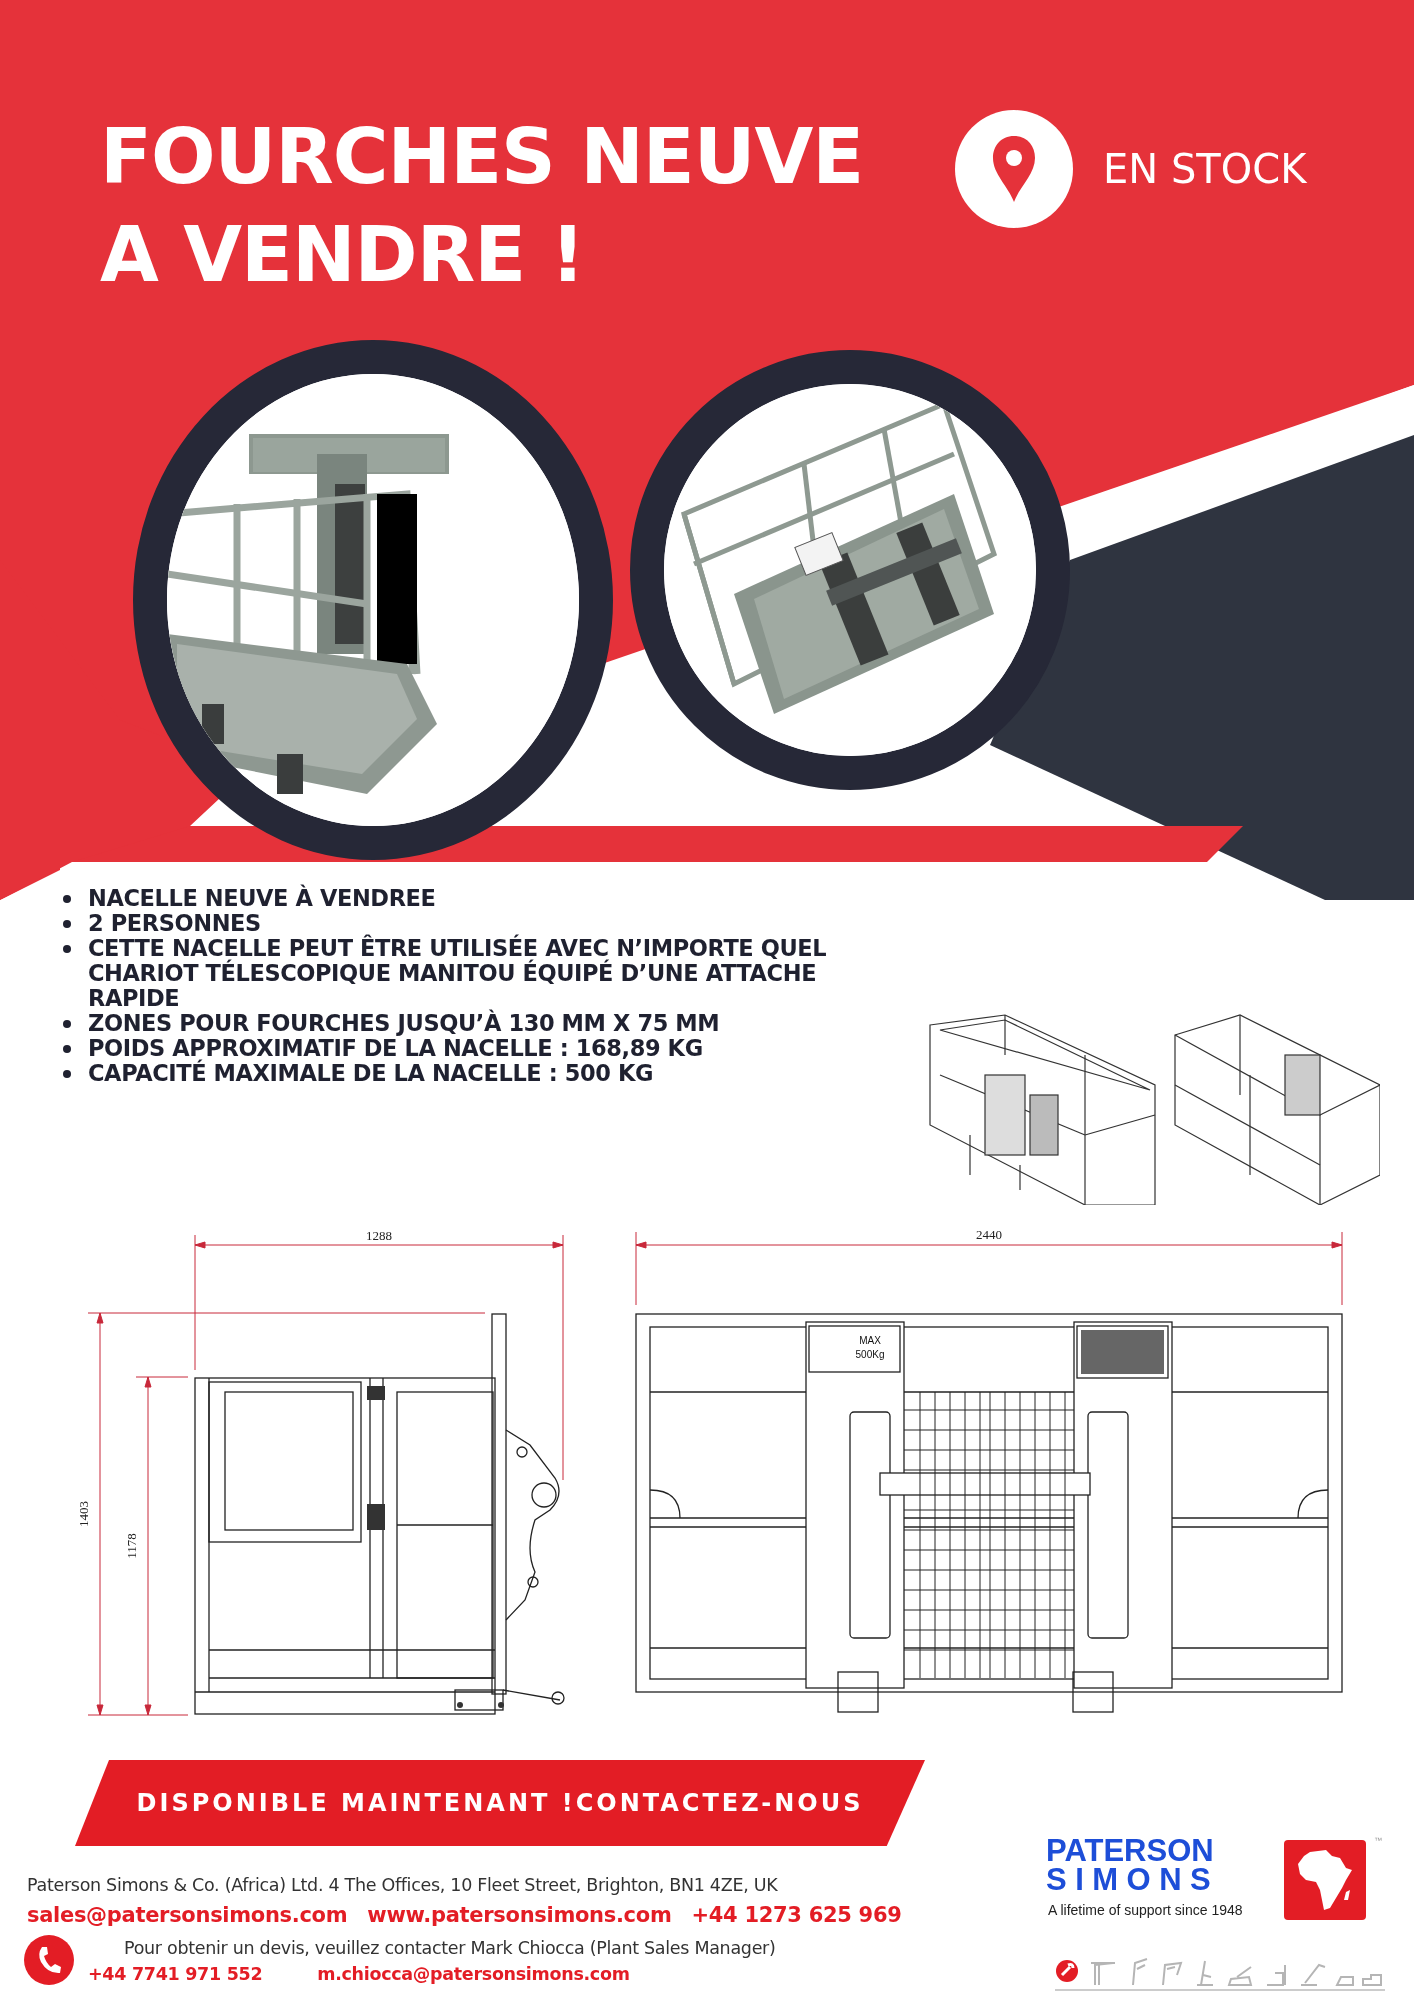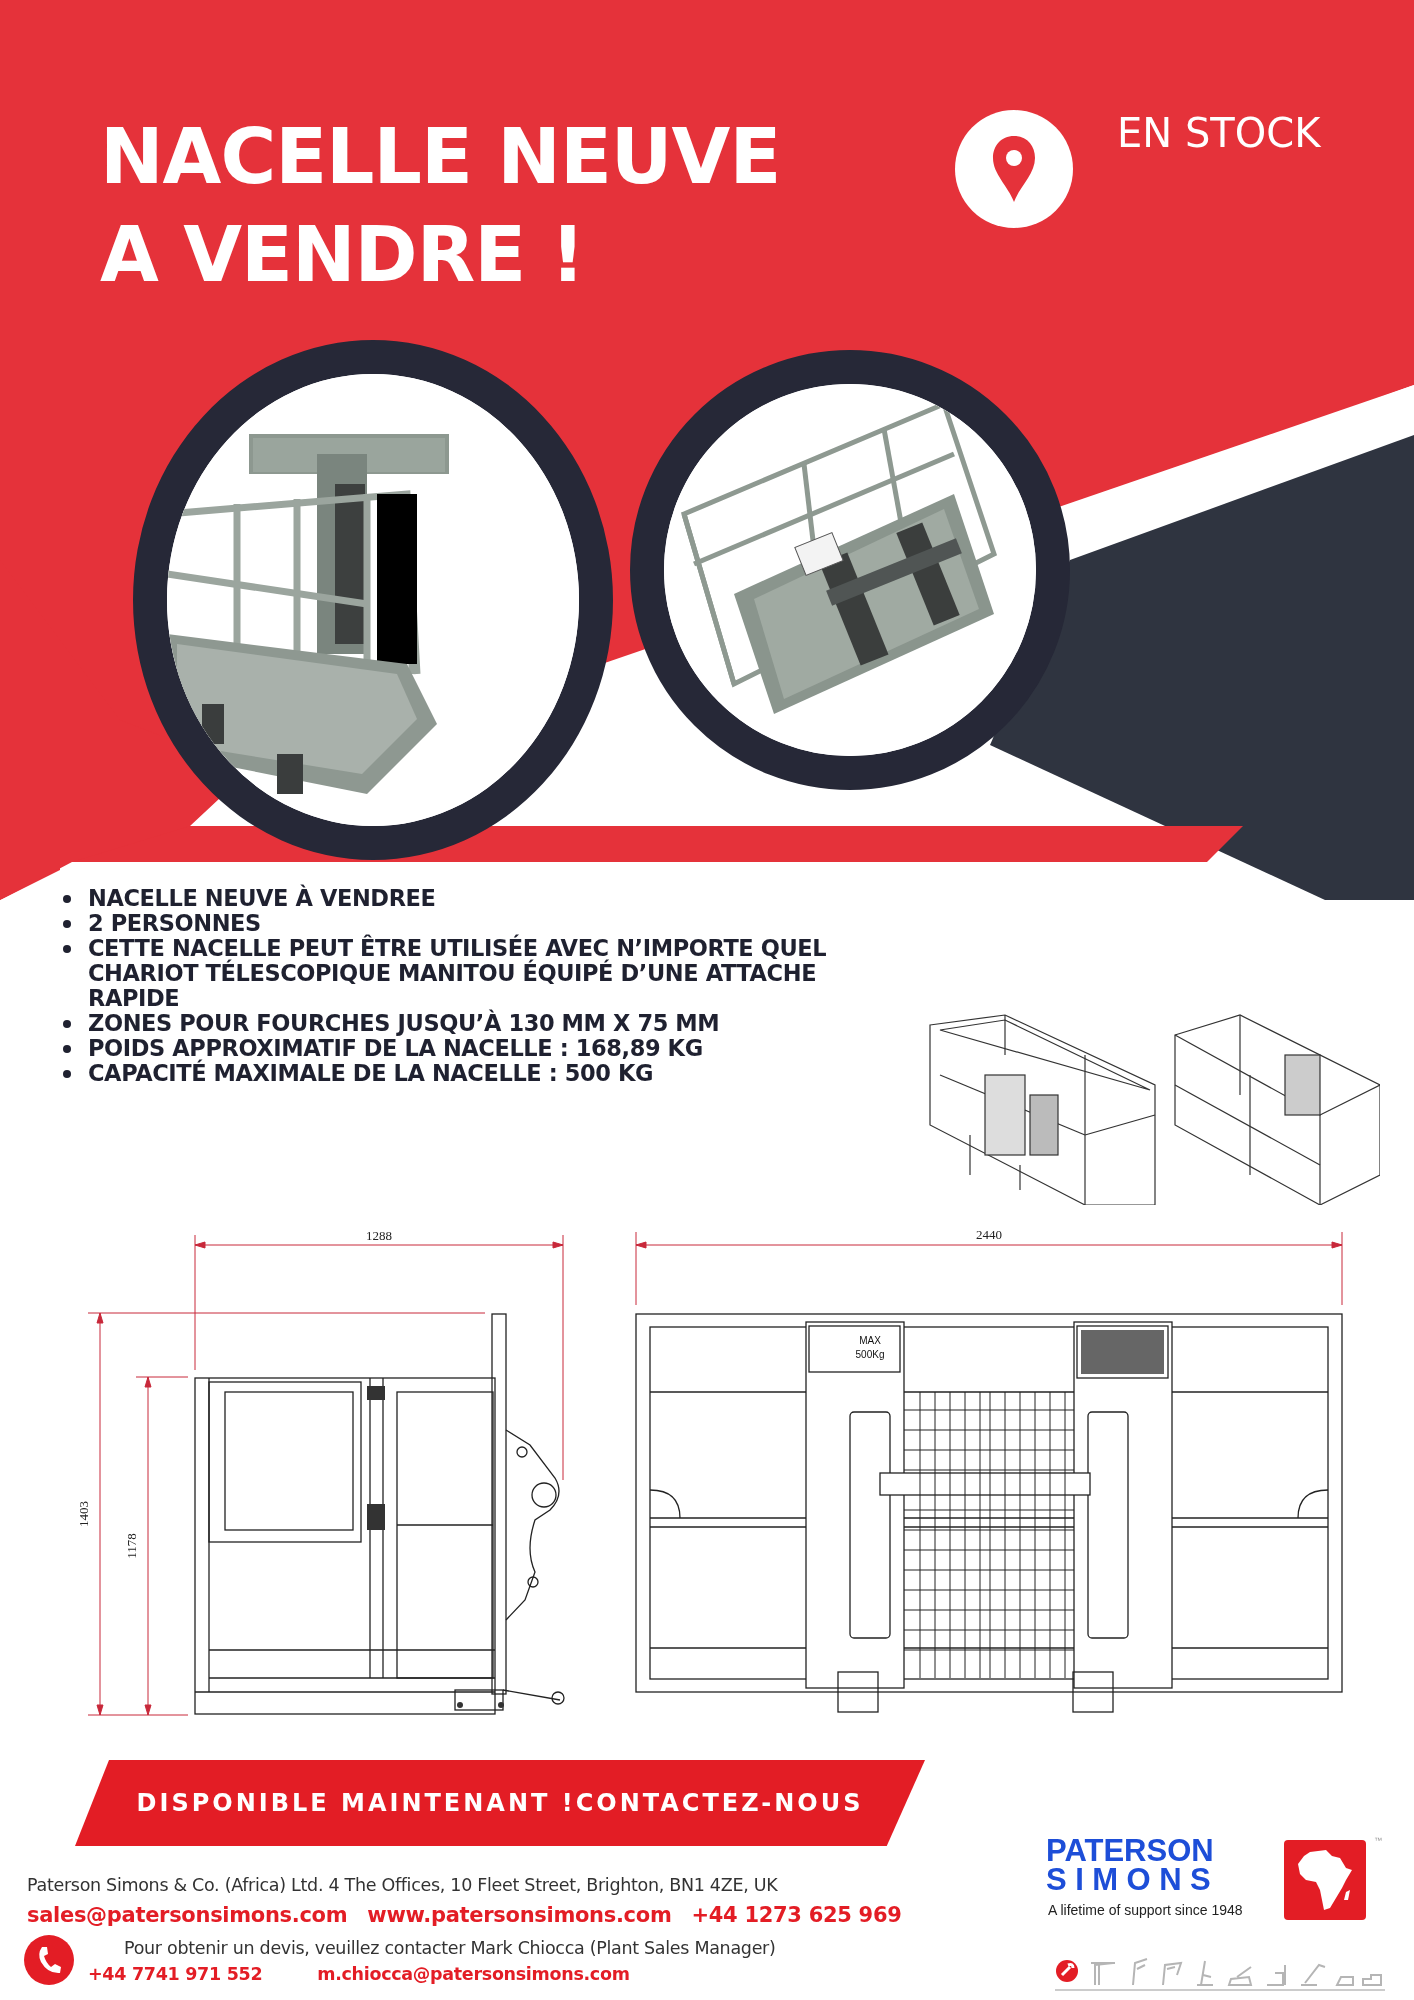--- a/index.html
+++ b/index.html
@@ -1,21 +1,21 @@
 <!DOCTYPE html>
 <html><head>
 <meta charset="utf-8">
 <style>
   html, body { margin: 0; padding: 0; }
   body { width: 1414px; height: 2000px; position: relative; overflow: hidden; background: #ffffff; font-family: "Liberation Sans", sans-serif; }
   .abs { position: absolute; }
   #bg-svg { position: absolute; left: 0; top: 0; width: 1414px; height: 900px; }
   .headline { left: 100px; top: 108px; color: #ffffff; font-family: "DejaVu Sans", sans-serif; font-weight: 900; font-size: 76px; line-height: 98px; letter-spacing: -1px; margin: 0; }
   .headline span { display: block; }
-  .stock { left: 955px; top: 110px; display: flex; gap: 44px; }
+  .stock { left: 955px; top: 110px; display: flex; align-items: center; gap: 30px; }
   .stock-circle { width: 118px; height: 118px; border-radius: 50%; background: #ffffff; display: flex; align-items: center; justify-content: center; }
   .stock-label { color: #ffffff; font-family: "DejaVu Sans", sans-serif; font-size: 40px; letter-spacing: 0px; }
   .photo { border-radius: 50%; background: #ffffff; border: 34px solid #262837; box-sizing: border-box; overflow: hidden; }
   .photo svg { width: 100%; height: 100%; }
   .features { left: 62px; top: 886px; width: 840px; margin: 0; padding: 0; list-style: none; color: #1f2130; font-family: "DejaVu Sans", sans-serif; font-weight: 700; font-size: 22.5px; line-height: 25px; letter-spacing: -0.4px; }
   .features li { position: relative; padding-left: 26px; }
   .features li::before { content: ""; position: absolute; left: 1px; top: 9px; width: 8px; height: 8px; border-radius: 50%; background: #1f2130; }
   .iso { left: 910px; top: 975px; width: 470px; height: 230px; }
   .drawing { }
   .dim-text { font-family: "Liberation Serif", serif; font-size: 13px; fill: #222; }
@@ -45,21 +45,21 @@
   <polygon points="60,850 1414,385 1414,440 460,830 60,900" fill="#ffffff"></polygon>
   <polygon points="0,900 180,810 1414,810 1414,900" fill="#ffffff"></polygon>
 
   <polygon points="1070,560 1414,435 1414,900 1325,900 990,745" fill="#2f3440"></polygon>
 
   <polygon points="190,826 1243,826 1207,862 0,862 0,900 0,826" fill="#e5323a"></polygon>
   <polygon points="0,560 0,900 72,862 190,826 250,770 120,720" fill="#e5323a"></polygon>
 </svg>
 
 <h1 class="abs headline">
-  <span>NACELLE NEUVE</span>
+  <span>FOURCHES NEUVE</span>
   <span>A VENDRE !</span>
 </h1>
 
 <div class="abs stock">
   <div class="stock-circle">
     <svg width="46" height="70" viewBox="0 0 46 70">
       <path d="M23 2 C10 2 2 12 2 24 C2 40 17 52 23 68 C29 52 44 40 44 24 C44 12 36 2 23 2 Z" fill="#e5323a"></path>
       <circle cx="23" cy="24" r="8" fill="#ffffff"></circle>
     </svg>
   </div>

